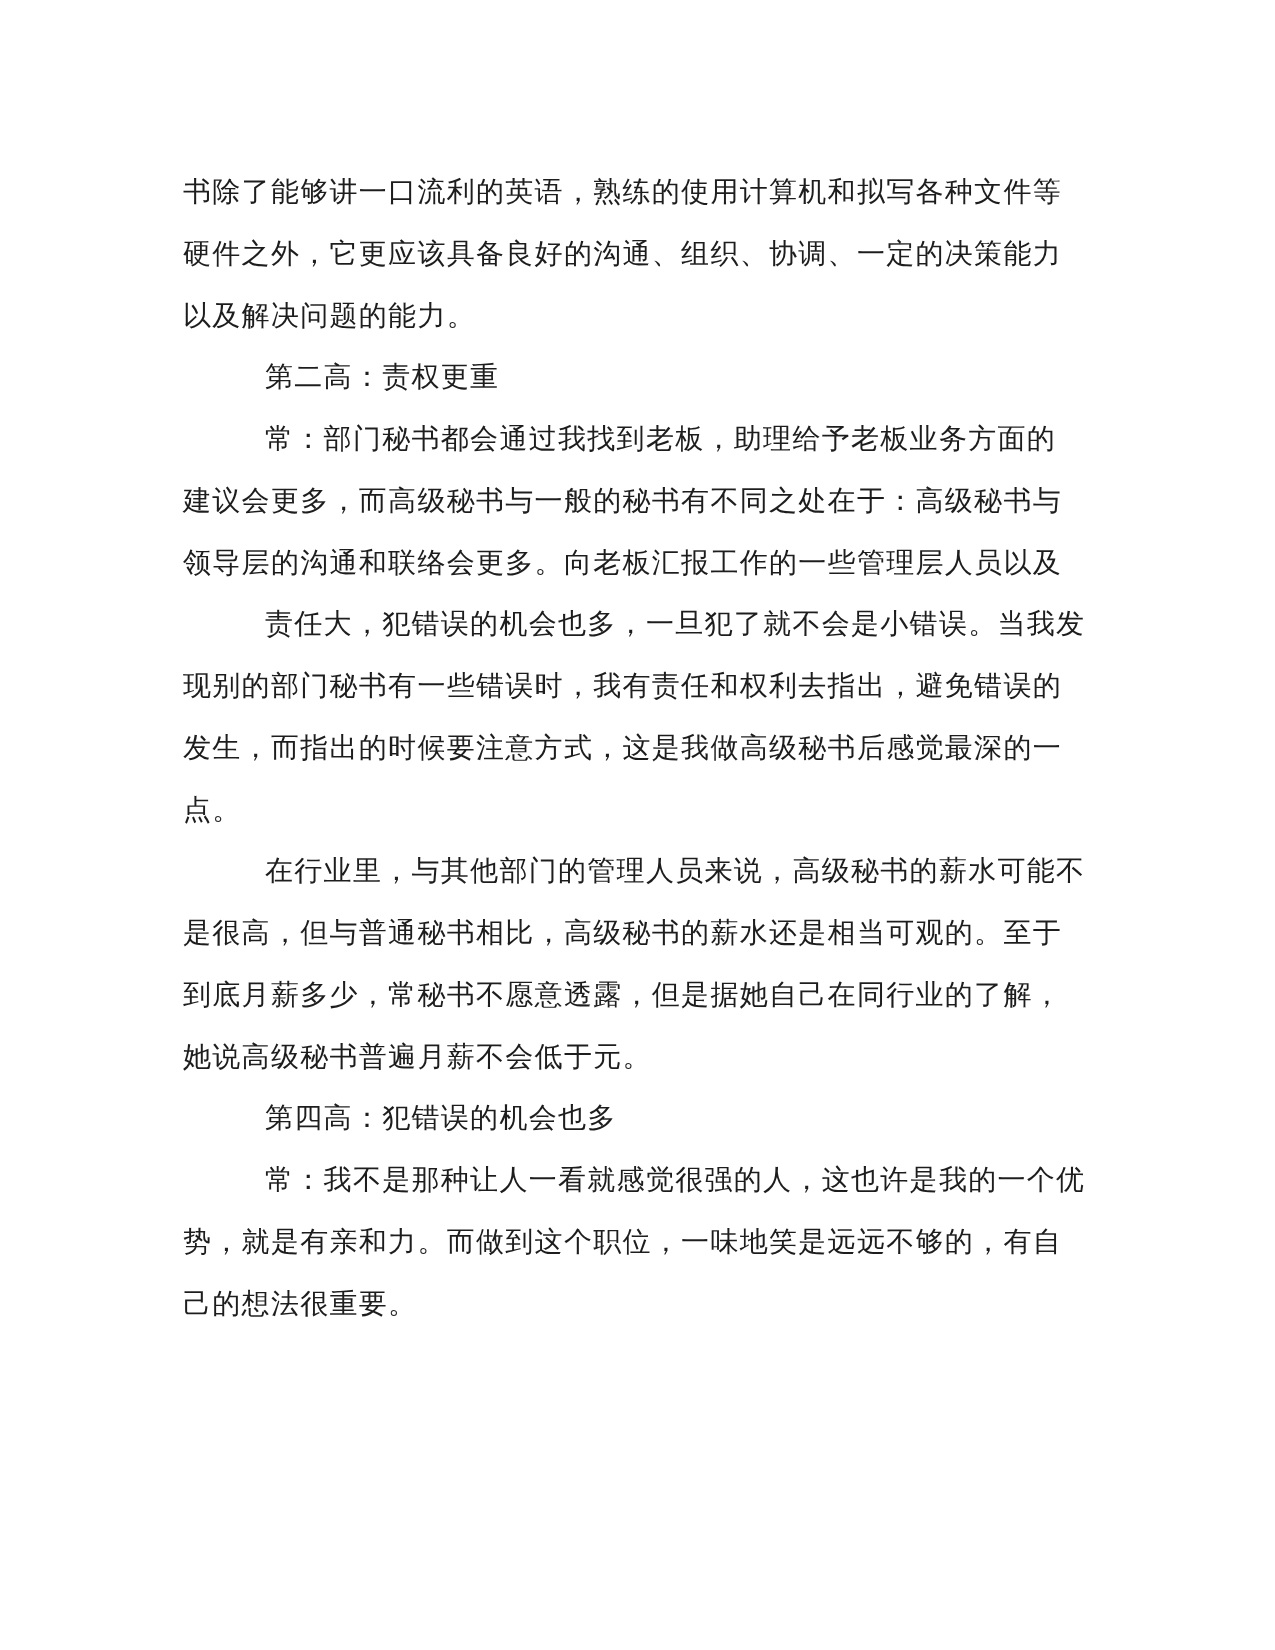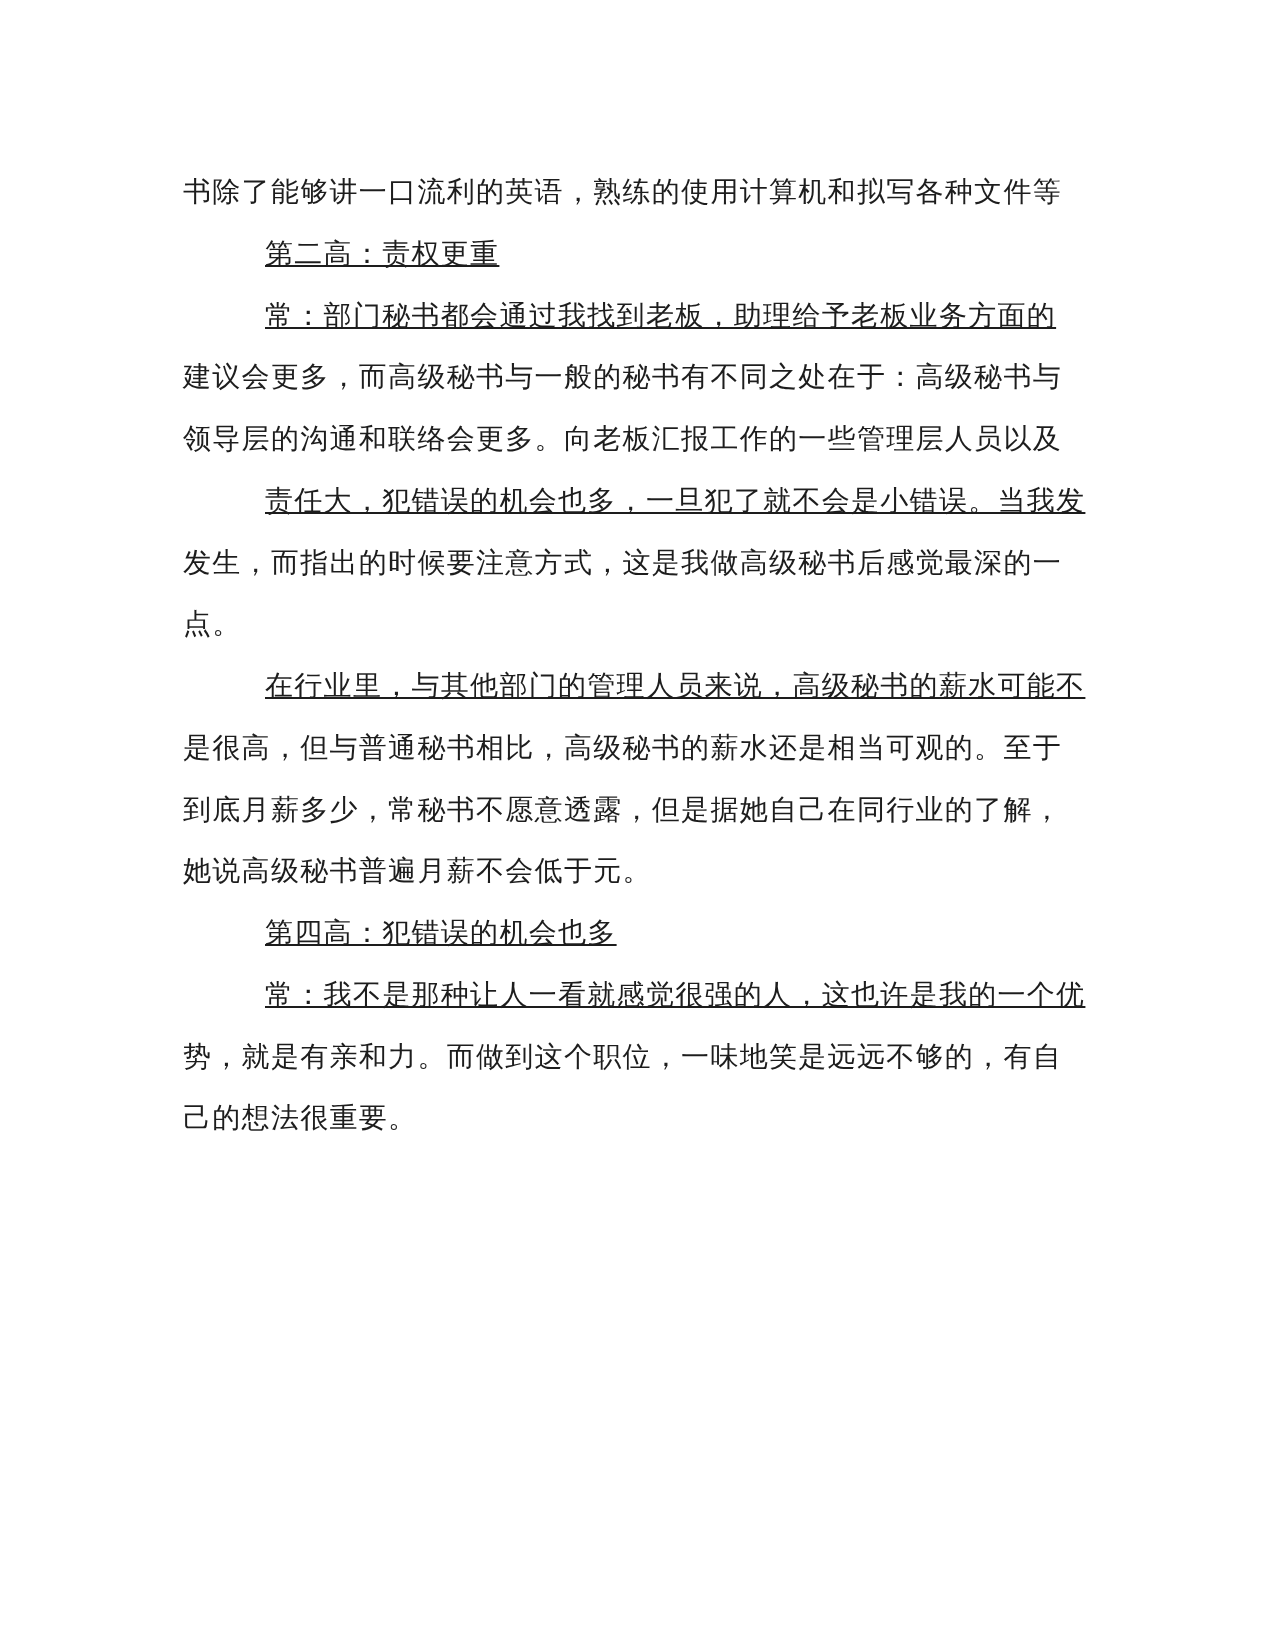--- a/index.html
+++ b/index.html
@@ -25,34 +25,36 @@
     font-size: 28px;
     line-height: 61.75px;
     height: 61.75px;
     letter-spacing: 1.3px;
     color: #1d1d1d;
     white-space: nowrap;
     font-weight: normal;
   }
   .line.indent {
     padding-left: 82px;
-    text-decoration: underline;
   }
 </style>
 </head>
 <body>
 
 <div class="page">
   <div class="textblock">
     <div class="line">书除了能够讲一口流利的英语，熟练的使用计算机和拟写各种文件等</div>
+    <div class="line">硬件之外，它更应该具备良好的沟通、组织、协调、一定的决策能力</div>
+    <div class="line">以及解决问题的能力。</div>
     <div class="line indent">第二高：责权更重</div>
     <div class="line indent">常：部门秘书都会通过我找到老板，助理给予老板业务方面的</div>
     <div class="line">建议会更多，而高级秘书与一般的秘书有不同之处在于：高级秘书与</div>
     <div class="line">领导层的沟通和联络会更多。向老板汇报工作的一些管理层人员以及</div>
     <div class="line indent">责任大，犯错误的机会也多，一旦犯了就不会是小错误。当我发</div>
+    <div class="line">现别的部门秘书有一些错误时，我有责任和权利去指出，避免错误的</div>
     <div class="line">发生，而指出的时候要注意方式，这是我做高级秘书后感觉最深的一</div>
     <div class="line">点。</div>
     <div class="line indent">在行业里，与其他部门的管理人员来说，高级秘书的薪水可能不</div>
     <div class="line">是很高，但与普通秘书相比，高级秘书的薪水还是相当可观的。至于</div>
     <div class="line">到底月薪多少，常秘书不愿意透露，但是据她自己在同行业的了解，</div>
     <div class="line">她说高级秘书普遍月薪不会低于元。</div>
     <div class="line indent">第四高：犯错误的机会也多</div>
     <div class="line indent">常：我不是那种让人一看就感觉很强的人，这也许是我的一个优</div>
     <div class="line">势，就是有亲和力。而做到这个职位，一味地笑是远远不够的，有自</div>
     <div class="line">己的想法很重要。</div>

